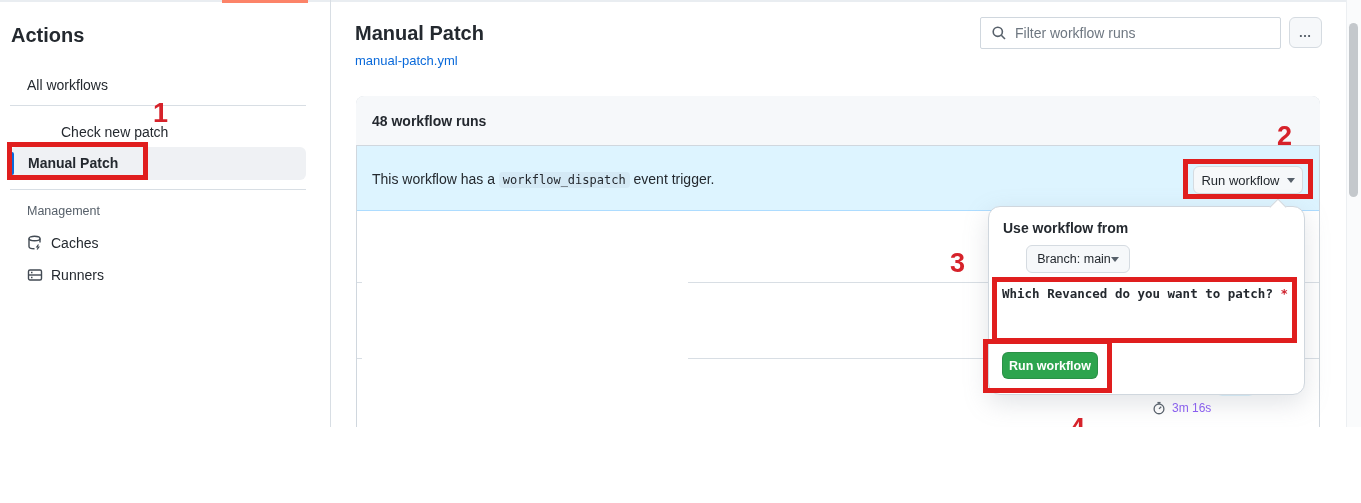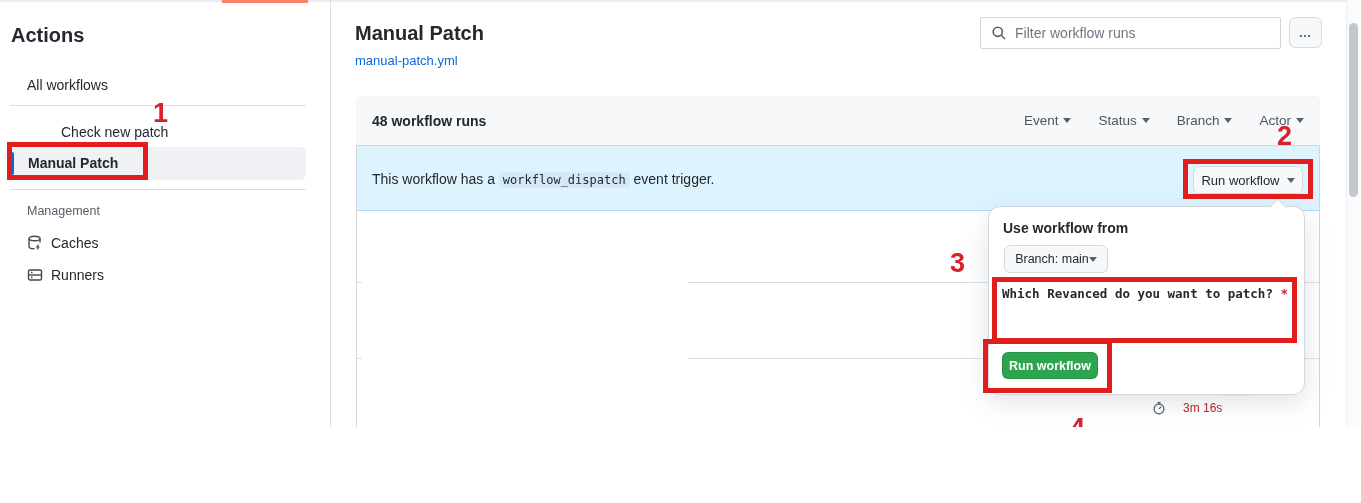--- a/index.html
+++ b/index.html
@@ -51,29 +51,29 @@
   .banner-text { left:372px; top:171px; font-size:14px; color:#24292f; }
   .code { font-family:"DejaVu Sans Mono", monospace; font-size:12px; background:rgba(110,118,129,.08); padding:1px 4px; border-radius:4px; }
   .run-wf-banner-btn { left:1193px; top:166px; width:110px; height:28px; gap:7px; font-size:13px; }
 
   .row { left:357px; width:962px; background:#fff; }
   .row-border { border-top:1px solid #d8dee4; }
   .branch-badge {
     position:absolute; left:856px; font-family:"DejaVu Sans Mono", monospace; font-size:12px;
     color:#0969da; background:#ddf4ff; padding:2px 8px 3px; border-radius:1em; cursor:pointer;
   }
-  .meta { position:absolute; display:flex; gap:17px; font-size:12px; color:#b91c1c; }
+  .meta { position:absolute; display:flex; gap:6px; font-size:12px; color:#8b5cf6; }
   .kebab-row { position:absolute; font-size:13px; font-weight:700; color:#57606a; letter-spacing:1.5px; cursor:pointer; }
   .redaction { left:362px; top:212px; width:326px; height:291px; background:#fff; z-index:3; }
 
   
   .popup { left:988px; top:206px; width:317px; height:189px; background:#fff; border:1px solid #d0d7de; border-radius:12px; box-shadow:0 8px 24px rgba(140,149,159,.25); z-index:10; }
   .popup-caret { left:1272px; top:201px; width:12px; height:12px; background:#fff; border-left:1px solid #d0d7de; border-top:1px solid #d0d7de; transform:rotate(45deg); z-index:11; }
   .popup-title { left:1003px; top:220px; font-size:14px; font-weight:700; z-index:12; }
-  .branch-btn { left:1004px; top:245px; width:104px; height:28px; z-index:12; }
+  .branch-btn { left:1026px; top:245px; width:104px; height:28px; z-index:12; }
   .input-label { left:1002px; top:286px; font-family:"DejaVu Sans Mono", monospace; font-size:12.5px; font-weight:700; z-index:12; }
   .required { color:#cf222e; }
   .popup-select {
     left:1003px; top:306px; width:285px; height:30px; background:#f8f9fb; border:1px solid #d0d7de; border-radius:6px;
     display:flex; align-items:center; justify-content:space-between; padding:0 12px; font-size:13px; z-index:12; cursor:pointer;
   }
   .run-wf-green {
     left:1002px; top:352px; width:96px; height:27px; background:#2da44e; border:1px solid rgba(27,31,36,.15); border-radius:6px;
     color:#fff; font-size:12.5px; font-weight:700; display:flex; align-items:center; justify-content:center; z-index:12; cursor:pointer;
   }
@@ -193,38 +193,20 @@
       </span>
       <span>45s</span>
     </span>
     <span class="kebab-row" style="left:926px; top:28px;">···</span>
   </div>
 
   <div class="abs redaction"></div>
 
   <div class="abs runs-header">
     <span class="runs-count">48 workflow runs</span>
-    <span class="filters">
-      <span class="filter">
-          <span>Event</span>
-          <i class="caret-down"></i>
-        </span>
-      <span class="filter">
-          <span>Status</span>
-          <i class="caret-down"></i>
-        </span>
-      <span class="filter">
-          <span>Branch</span>
-          <i class="caret-down"></i>
-        </span>
-      <span class="filter">
-          <span>Actor</span>
-          <i class="caret-down"></i>
-        </span>
-    </span>
   </div>
 
   <div class="abs banner"></div>
   <div class="abs banner-text">
     <span>This workflow has a</span>
     <span class="code">workflow_dispatch</span>
     <span>event trigger.</span>
   </div>
   <button class="abs btn-default run-wf-banner-btn">
     <span>Run workflow</span>

